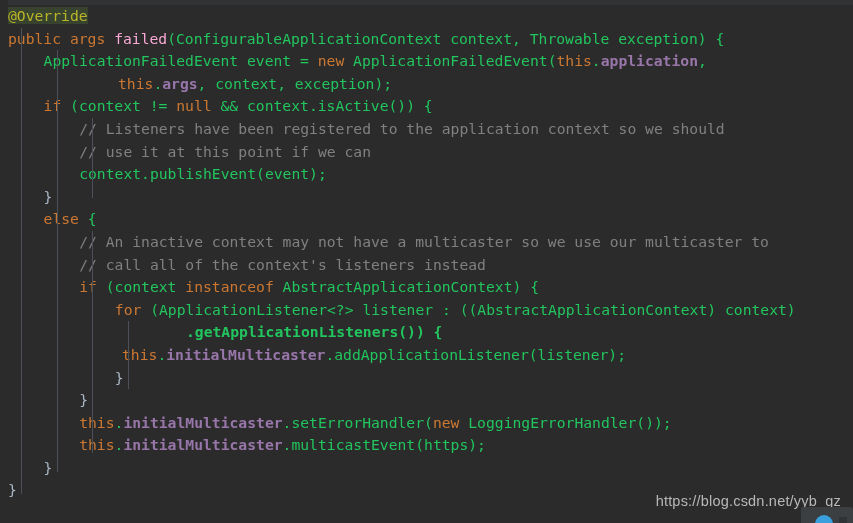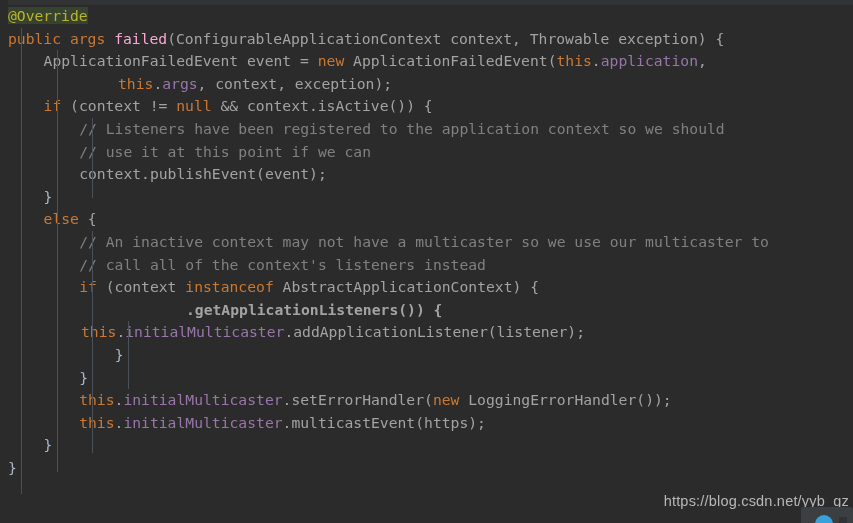--- a/index.html
+++ b/index.html
@@ -55,40 +55,40 @@
     font-size: 14.7px;
     font-family: "DejaVu Sans Mono", monospace;
     color: #a9b7c6;
     padding-left: 8px;
     letter-spacing: 0px;
   }
 
   
   .kw    { color: #cc7832; }           
   .mdecl { color: #f9a8d4; }           
-  .def   { color: #a3a3a3; }           
+  .def   { color: #22c55e; }           
   .cmt   { color: #808080; }           
-  .fld   { color: #9876aa; }           
+  .fld   { color: #9876aa; font-weight: bold; }           
   .brace { color: #a9b7c6; }           
   .annohl {
     color: #bbb529;
     background: #37422f;
   }
 
   
   .indent-guide {
     position: absolute;
     width: 1px;
     background: #4b5059;
   }
 
   
   #watermark {
     position: absolute;
-    right: 4px;
+    right: 12px;
     bottom: 14px;
     font-family: "Liberation Sans", sans-serif;
     font-size: 14.5px;
     color: #b8b8b8;
     letter-spacing: 0.2px;
   }
 
   
   #corner-badge {
     position: absolute;
@@ -133,22 +133,23 @@
       <div class="code-line" style="padding-left: 118px;"><span class="kw">this</span><span class="def">.</span><span class="fld">args</span><span class="def">, context, exception);</span></div>
       <div class="code-line" style="padding-left: 43.6px;"><span class="kw">if</span><span class="def"> (context != </span><span class="kw">null</span><span class="def"> &amp;&amp; context.isActive()) {</span></div>
       <div class="code-line" style="padding-left: 79.2px;"><span class="cmt">// Listeners have been registered to the application context so we should</span></div>
       <div class="code-line" style="padding-left: 79.2px;"><span class="cmt">// use it at this point if we can</span></div>
       <div class="code-line" style="padding-left: 79.2px;"><span class="def">context.publishEvent(event);</span></div>
       <div class="code-line" style="padding-left: 43.6px;"><span class="brace">}</span></div>
       <div class="code-line" style="padding-left: 43.6px;"><span class="kw">else</span><span class="def"> {</span></div>
       <div class="code-line" style="padding-left: 79.2px;"><span class="cmt">// An inactive context may not have a multicaster so we use our multicaster to</span></div>
       <div class="code-line" style="padding-left: 79.2px;"><span class="cmt">// call all of the context's listeners instead</span></div>
       <div class="code-line" style="padding-left: 79.2px;"><span class="kw">if</span><span class="def"> (context </span><span class="kw">instanceof</span><span class="def"> AbstractApplicationContext) {</span></div>
+      <div class="code-line" style="padding-left: 114.8px;"><span class="kw">for</span><span class="def"> (ApplicationListener&lt;?&gt; listener : ((AbstractApplicationContext) context)</span></div>
       <div class="code-line" style="padding-left: 186px; font-weight: bold;"><span class="def">.getApplicationListeners()) {</span></div>
-      <div class="code-line" style="padding-left: 81px;"><span class="kw">this</span><span class="def">.</span><span class="fld">initialMulticaster</span><span class="def">.addApplicationListener(listener);</span></div>
+      <div class="code-line" style="padding-left: 102px; margin-left: 20px;"><span class="kw">this</span><span class="def">.</span><span class="fld">initialMulticaster</span><span class="def">.addApplicationListener(listener);</span></div>
       <div class="code-line" style="padding-left: 114.8px;"><span class="brace">}</span></div>
       <div class="code-line" style="padding-left: 79.2px;"><span class="brace">}</span></div>
       <div class="code-line" style="padding-left: 79.2px;"><span class="kw">this</span><span class="def">.</span><span class="fld">initialMulticaster</span><span class="def">.setErrorHandler(</span><span class="kw">new</span><span class="def"> LoggingErrorHandler());</span></div>
       <div class="code-line" style="padding-left: 79.2px;"><span class="kw">this</span><span class="def">.</span><span class="fld">initialMulticaster</span><span class="def">.multicastEvent(https);</span></div>
       <div class="code-line" style="padding-left: 43.6px;"><span class="brace">}</span></div>
       <div class="code-line" style="padding-left: 8px;"><span class="brace">}</span></div>
     </div>
 
   <div id="watermark">https://blog.csdn.net/yyb_gz</div>
 

